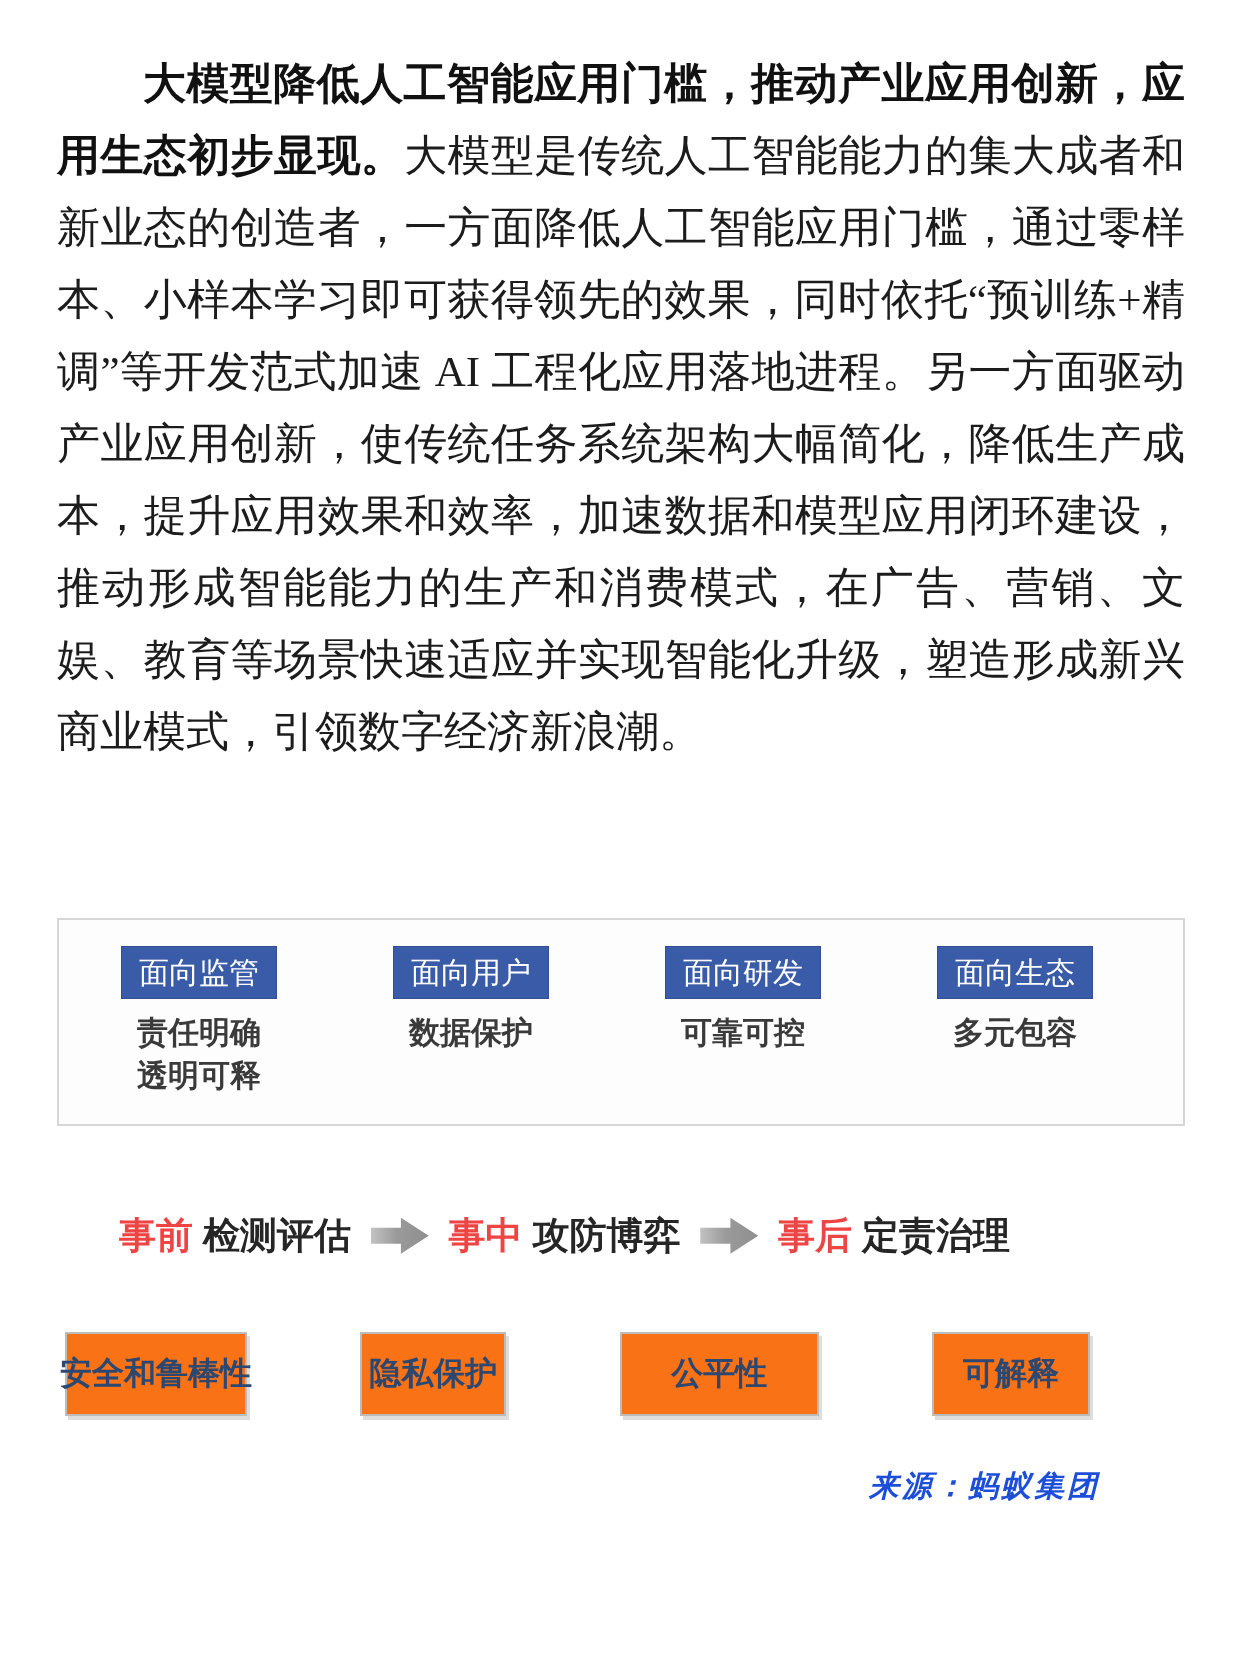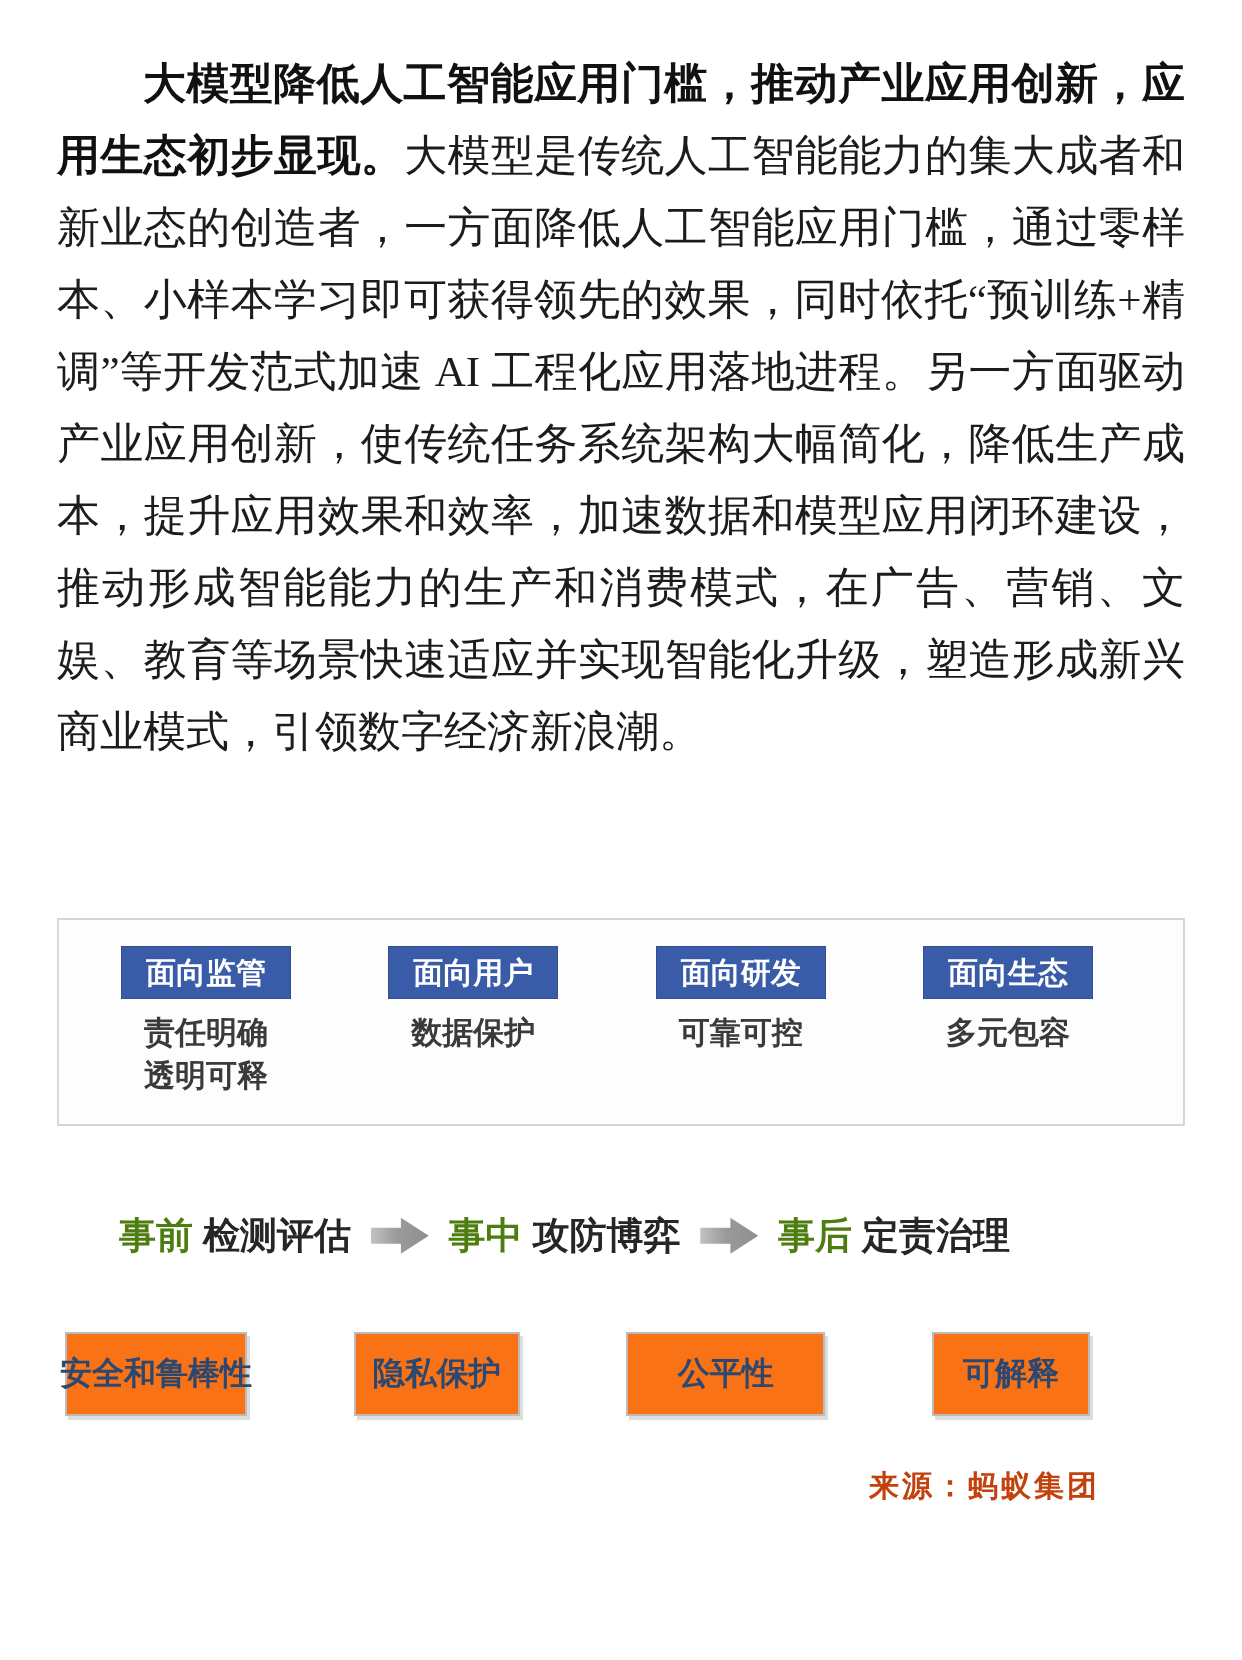--- a/index.html
+++ b/index.html
@@ -40,23 +40,23 @@
     justify-content: space-between;
     padding: 26px 90px 26px 62px;
     min-height: 165px;
   }
   .pillar { text-align: center; }
   .pillar-header {
     display: inline-block;
     background: #3a5ca8;
     border: 1px solid #32508f;
     color: #ffffff;
-    font-weight: bold;
+    font-weight: normal;
     font-size: 30px;
-    padding: 9px 24px;
+    padding: 9px 17px;
     line-height: 1.1;
   }
   .pillar-sub {
     margin-top: 12px;
     font-size: 31px;
     font-weight: bold;
     color: #3a3a3a;
     line-height: 1.4;
     white-space: pre-line;
   }
@@ -65,21 +65,21 @@
   .flow {
     margin-top: 84px;
     display: flex;
     align-items: center;
     justify-content: space-between;
     padding: 0 175px 0 62px;
     height: 52px;
   }
   .phase { display: flex; align-items: center; white-space: nowrap; }
   .phase-tag {
-    color: #4d7c0f;
+    color: #ef4444;
     font-weight: bold;
     font-size: 37px;
     margin-right: 10px;
   }
   .phase-label {
     color: #262626;
     font-weight: bold;
     font-size: 37px;
   }
   .arrow {
@@ -104,33 +104,34 @@
     height: 84px;
     display: flex;
     align-items: center;
     justify-content: center;
     color: #2c4770;
     font-weight: bold;
     font-size: 32px;
     white-space: nowrap;
   }
   .principle.w1 { width: 182px; }
-  .principle.w2 { width: 166px; font-family: Liberation Mono, monospace; }
+  .principle.w2 { width: 146px; font-family: Liberation Mono, monospace; }
   .principle.w3 { width: 199px; }
   .principle.w4 { width: 158px; }
 
   
   .source {
     margin-top: 50px;
     margin-right: 85px;
     text-align: right;
-    color: #c2410c;
+    color: #1d4ed8;
     font-size: 30px;
     font-weight: bold;
     letter-spacing: 3px;
+    font-style: italic;
   }
   .caption {
     margin-top: 24px;
     text-align: center;
     color: #4d7ec0;
     font-size: 37px;
     font-weight: bold;
     letter-spacing: 2px;
   }
 </style>

